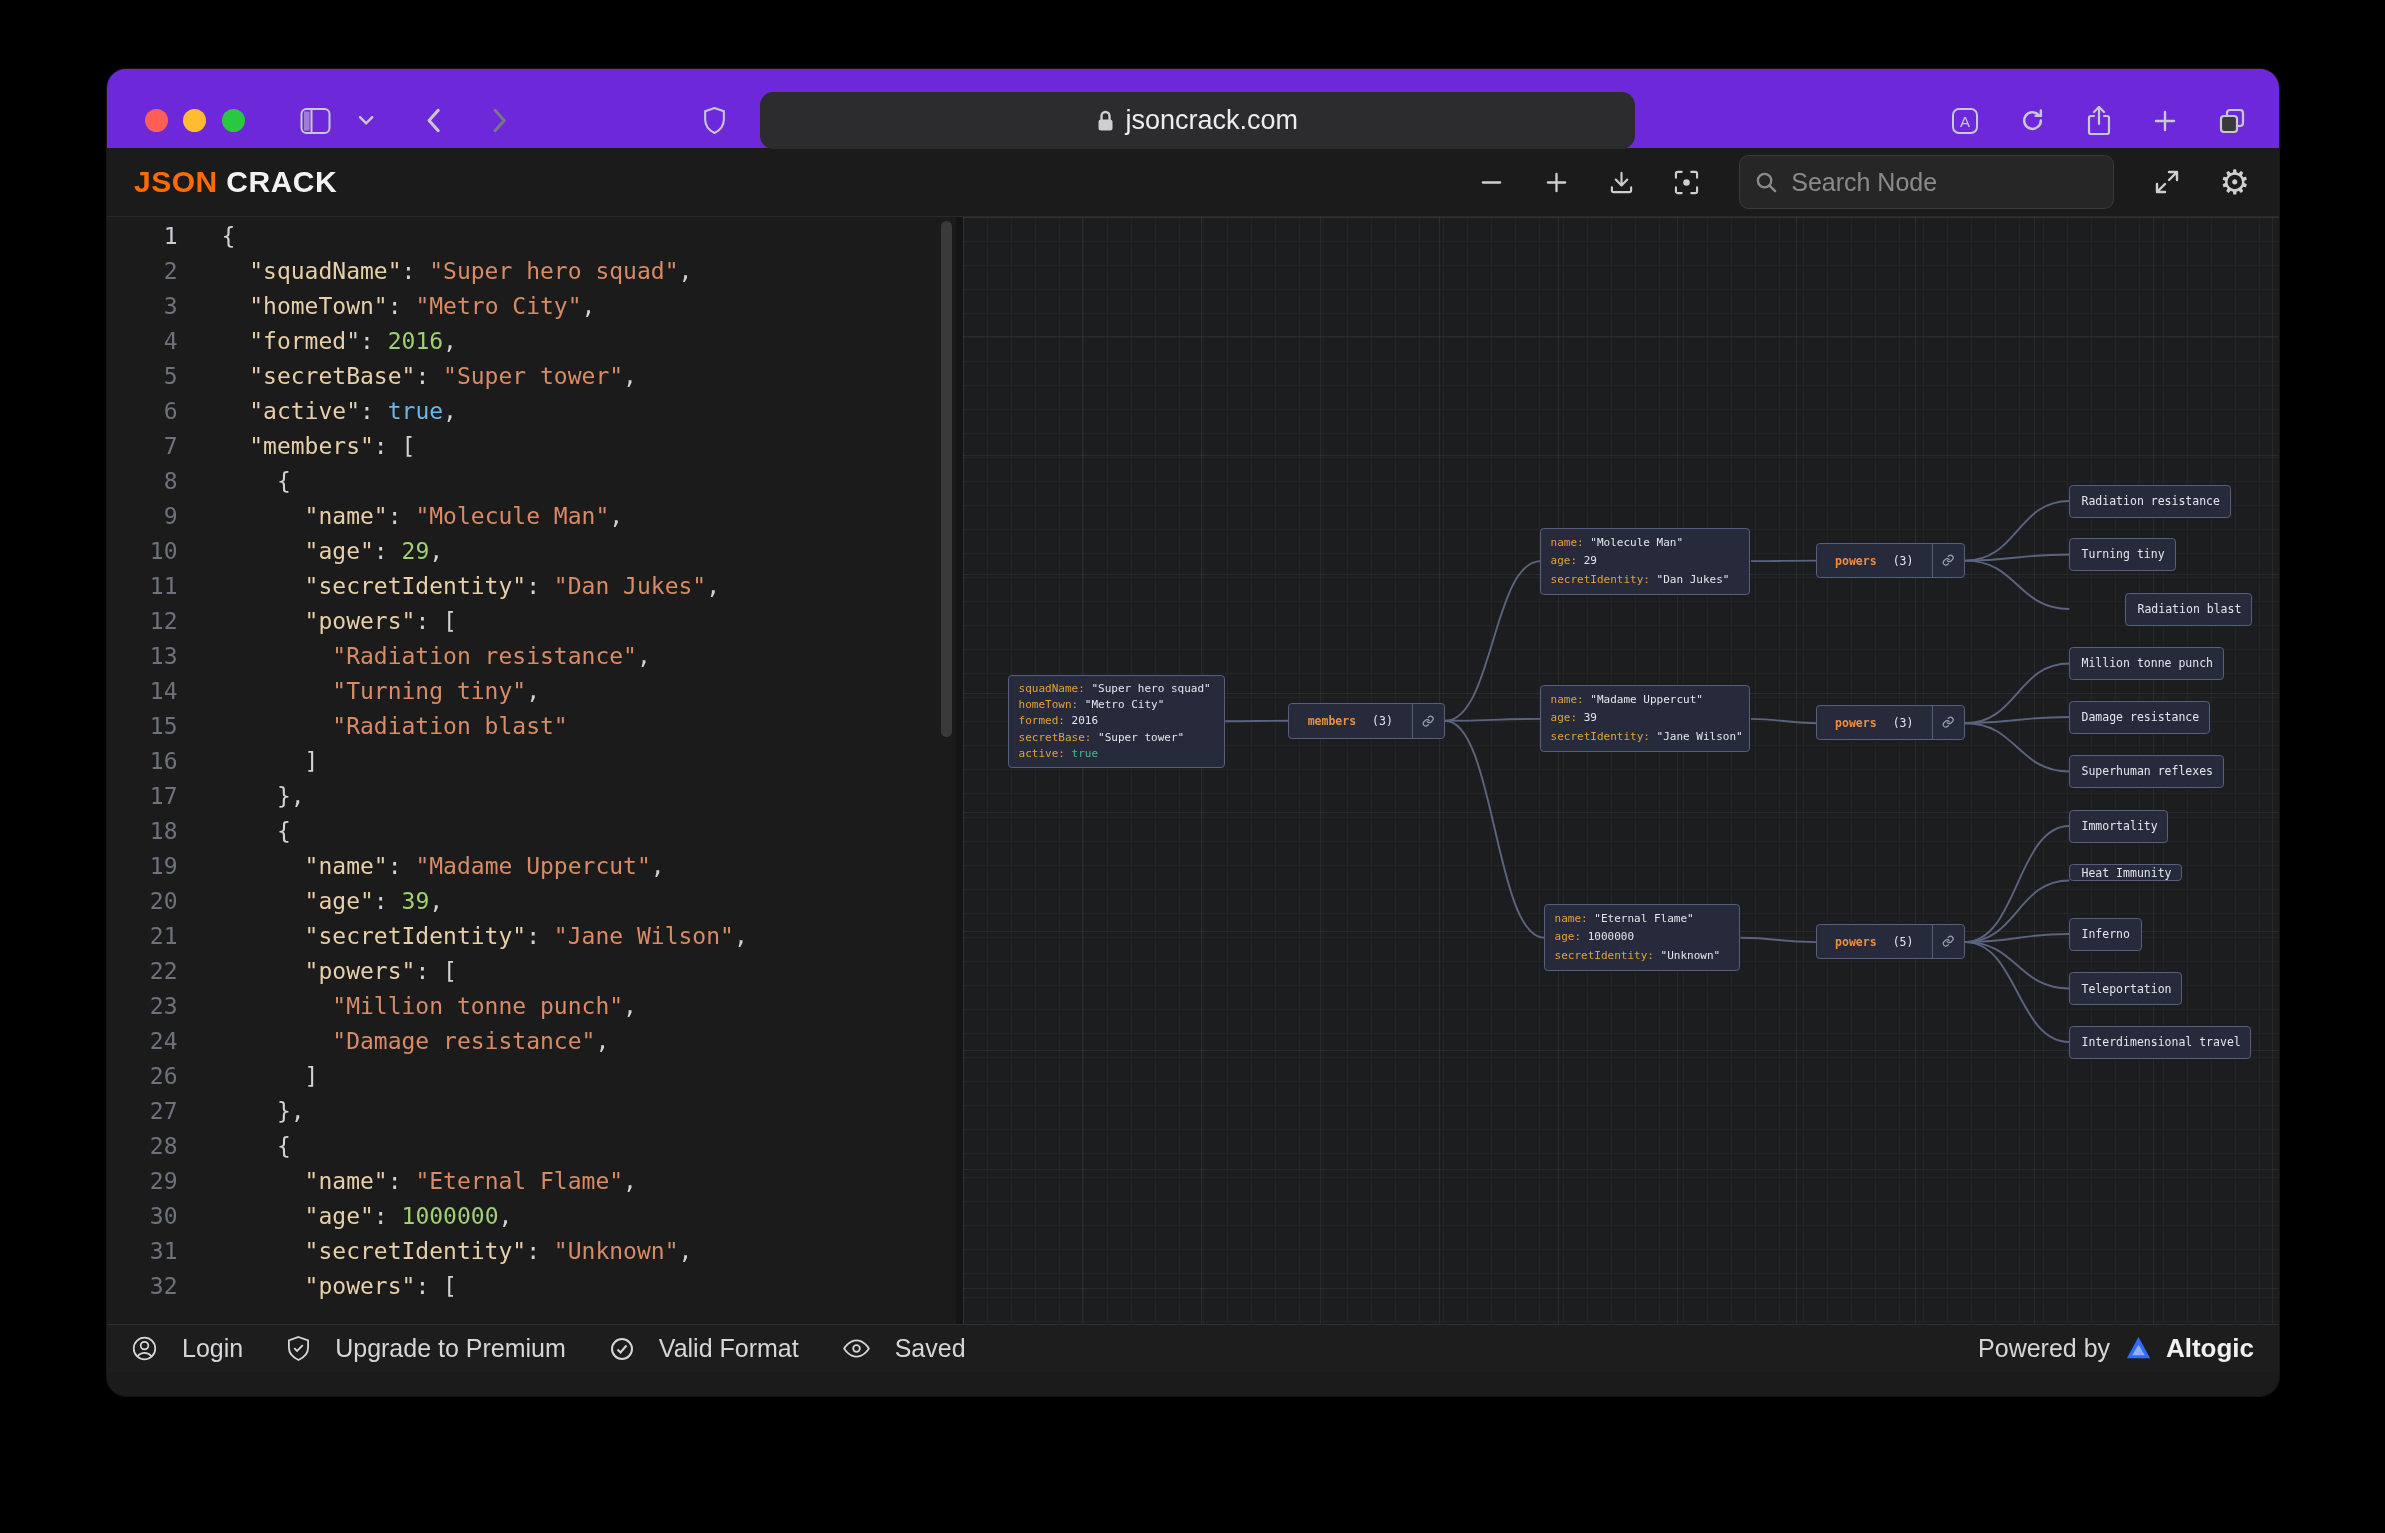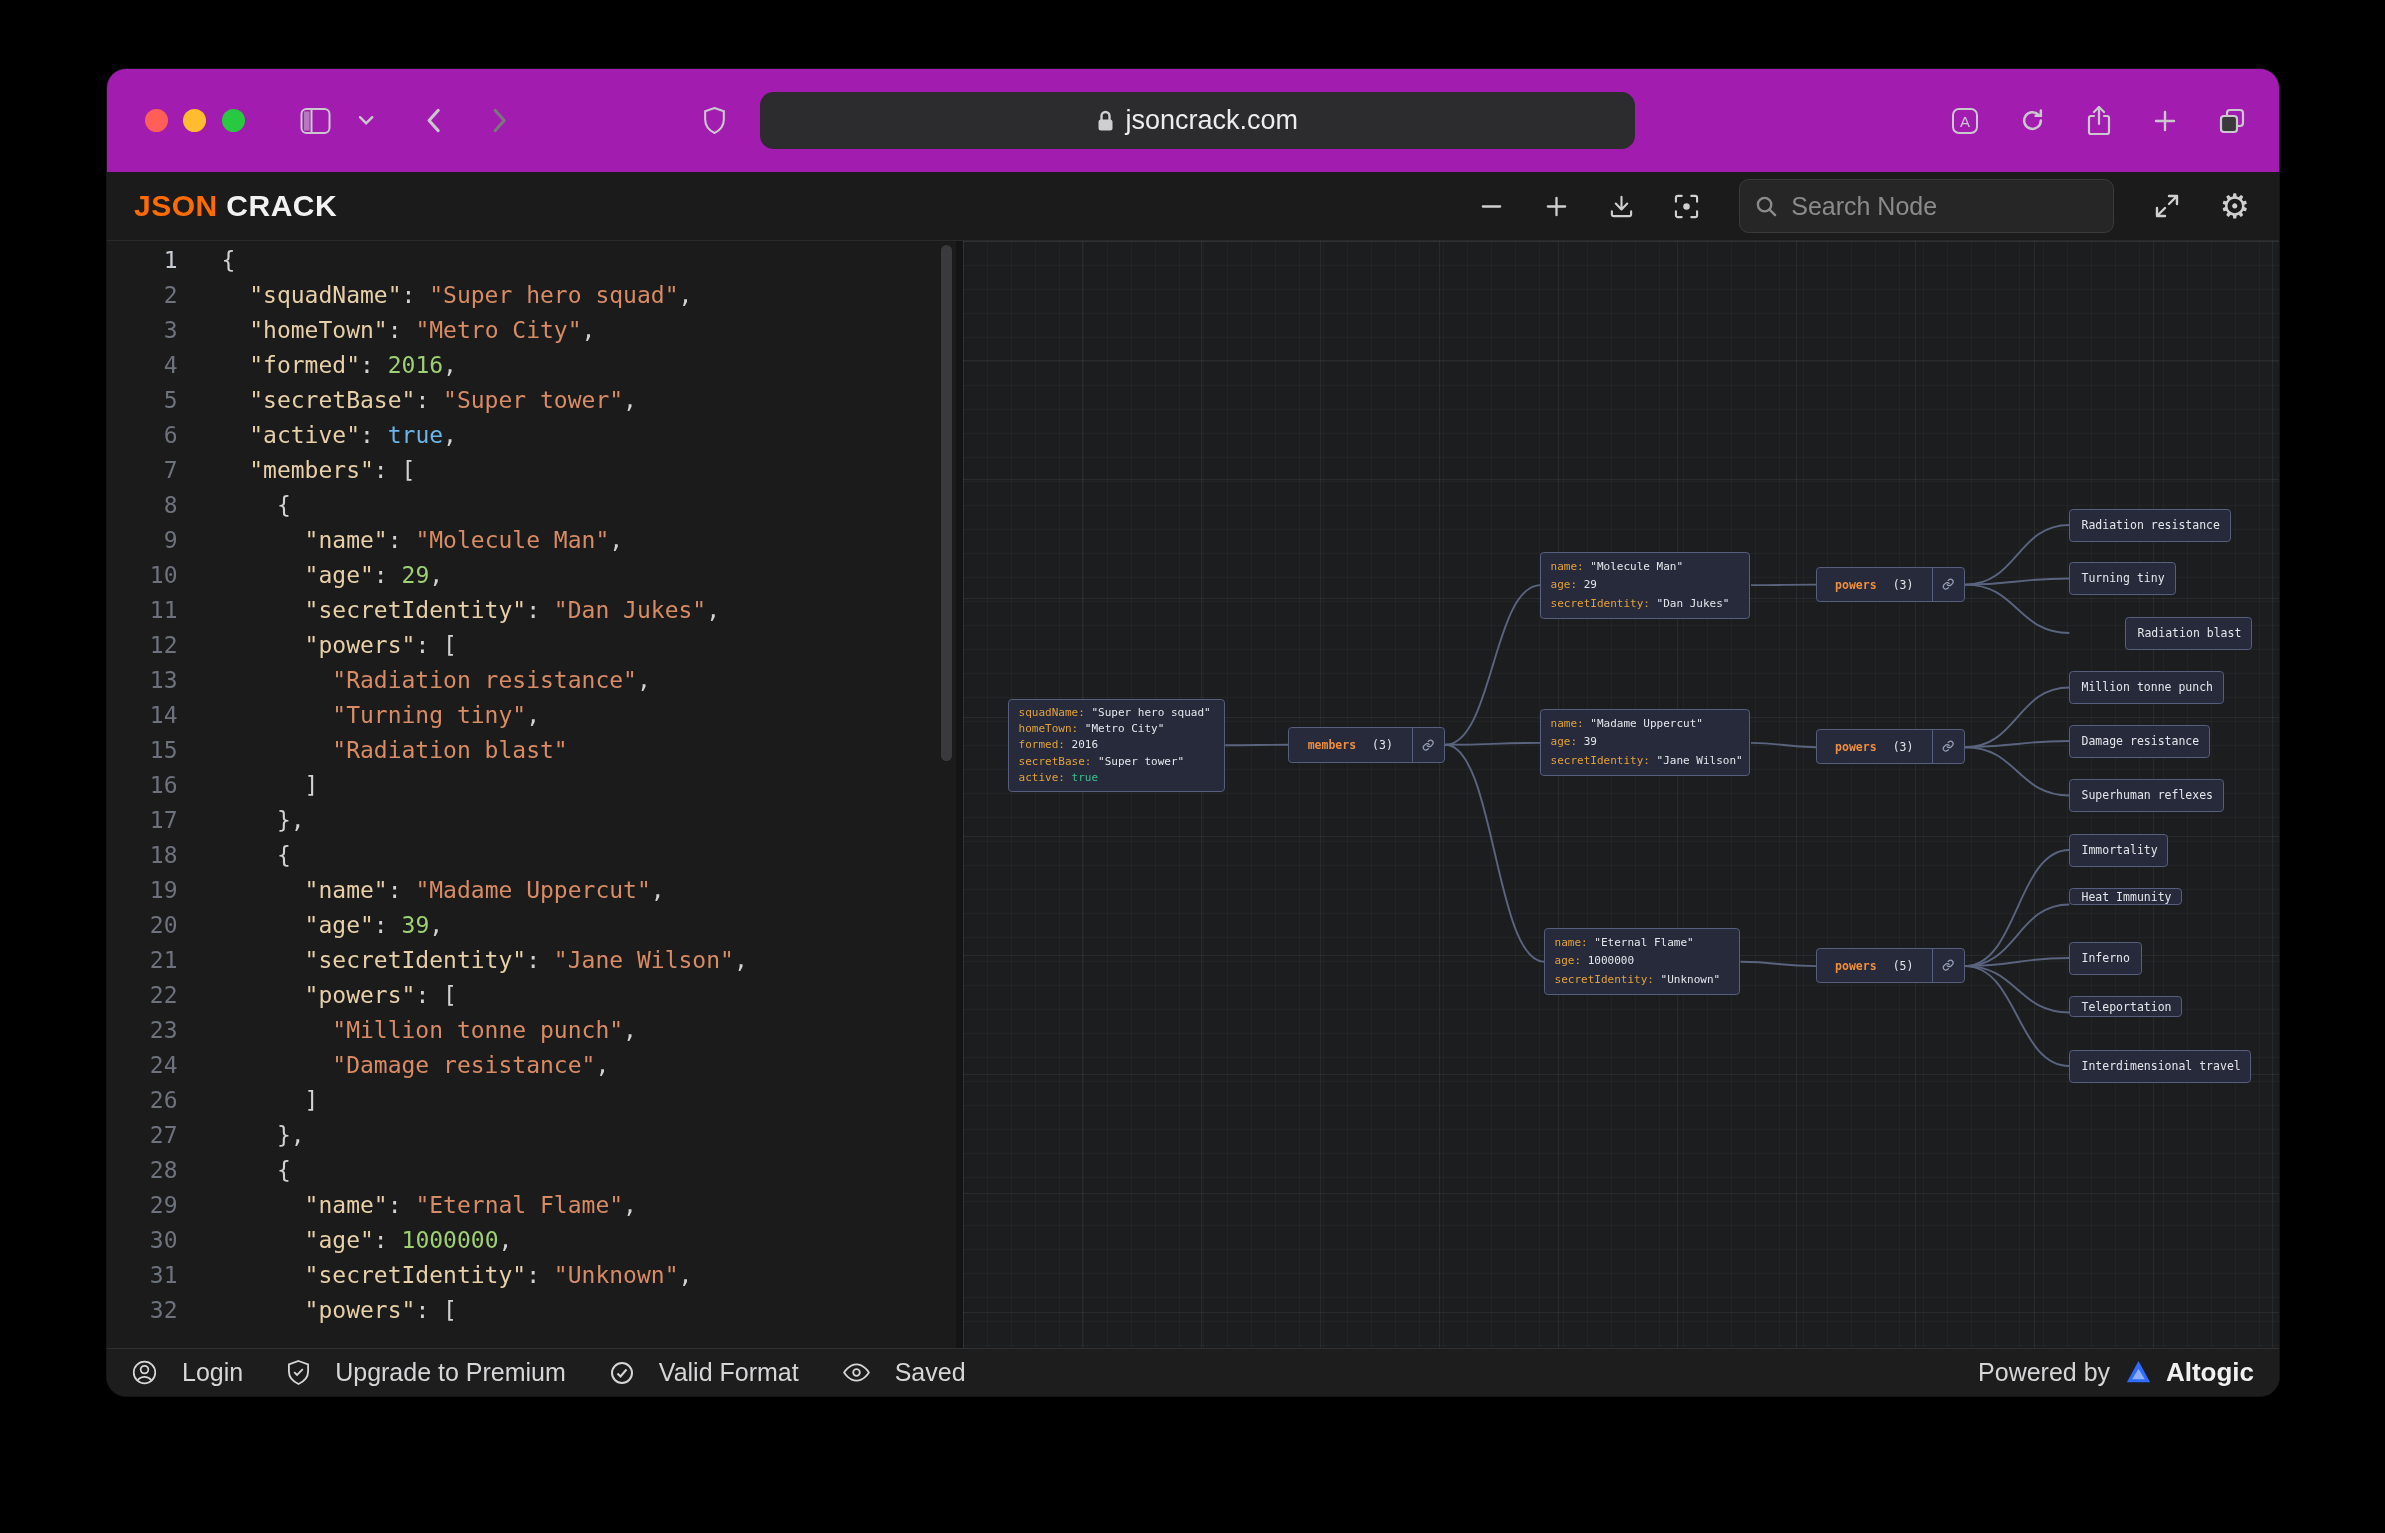--- a/index.html
+++ b/index.html
@@ -1,20 +1,20 @@
 <!DOCTYPE html>
 <html style="--logo-orange: #ff6b00; --traffic-red: #ff5f57; --traffic-yellow: #febc2e; --traffic-green: #28c840; --editor-key: #e7cfa8; --editor-string: #d88b64; --editor-number: #9fd073; --editor-bool: #6cb5e8; --node-key: #e2a23b; --node-ref-label: #ef8d3e; --node-bool: #3fbf8f; --edge: #5a647f; --altogic-blue: #2f6bff;"><head>
 <meta charset="utf-8">
 <style>
   *{margin:0;padding:0;box-sizing:border-box}
   html,body{width:2386px;height:1533px;background:#000;font-family:"Liberation Sans",sans-serif;overflow:hidden}
   .window{position:absolute;left:107px;top:69px;width:2172px;height:1327px;border-radius:19px;overflow:hidden;
           background:#1b1b1c;outline:1px solid rgba(255,255,255,.08);box-shadow:0 38px 115px rgba(0,0,0,.85)}
   
-  .chrome{position:relative;height:103px;background:#a21caf}
+  .chrome{position:relative;height:79px;background:#6d28d9}
   .traffic{position:absolute;left:38px;top:40px;display:flex;gap:15.3px}
   .tl{width:23px;height:23px;border-radius:50%}
   .tl-red{background:var(--traffic-red,#ff5f57)}
   .tl-yellow{background:var(--traffic-yellow,#febc2e)}
   .tl-green{background:var(--traffic-green,#28c840)}
   .cico{position:absolute;top:0;height:103px;display:flex;align-items:center;justify-content:center;color:#c9c9cd}
   .cico.dim{color:#78787c}
   .urlbar{position:absolute;left:653px;top:23px;width:875px;height:57px;background:#2c2c2e;border-radius:13.4px;
           display:flex;align-items:center;justify-content:center;gap:11.5px;color:#ececee;font-size:27px}
   .chrome-right{position:absolute;right:34px;top:0;height:103px;display:flex;align-items:center;gap:42px;color:#c9c9cd}
@@ -332,21 +332,21 @@
           </div>
           <div class="gnode leaf" style="left: 1106px; top: 268px; width: 162px; height: 32.5px;"><span>Radiation resistance</span></div>
           <div class="gnode leaf" style="left: 1106px; top: 321px; width: 107px; height: 32.5px;"><span>Turning tiny</span></div>
           <div class="gnode leaf" style="left: 1162px; top: 376px; width: 127px; height: 32.5px;"><span>Radiation blast</span></div>
           <div class="gnode leaf" style="left: 1106px; top: 430px; width: 155px; height: 32.5px;"><span>Million tonne punch</span></div>
           <div class="gnode leaf" style="left: 1106px; top: 484px; width: 141px; height: 32.5px;"><span>Damage resistance</span></div>
           <div class="gnode leaf" style="left: 1106px; top: 538px; width: 155px; height: 32.5px;"><span>Superhuman reflexes</span></div>
           <div class="gnode leaf" style="left: 1106px; top: 593px; width: 99px; height: 32.5px;"><span>Immortality</span></div>
           <div class="gnode leaf" style="left: 1106px; top: 647px; width: 113px; height: 17px;"><span>Heat Immunity</span></div>
           <div class="gnode leaf" style="left: 1106px; top: 701px; width: 73px; height: 32.5px;"><span>Inferno</span></div>
-          <div class="gnode leaf" style="left: 1106px; top: 755px; width: 113px; height: 21px;"><span>Teleportation</span></div>
+          <div class="gnode leaf" style="left: 1106px; top: 755px; width: 113px; height: 33px;"><span>Teleportation</span></div>
           <div class="gnode leaf" style="left: 1106px; top: 809px; width: 182px; height: 32.5px;"><span>Interdimensional travel</span></div>
         </div>
     </div>
   </div>
 
   <div class="statusbar">
     <div class="sb-left">
       <span class="sb-item">
         <span>
           <svg width="25" height="25" viewBox="0 0 26 26" fill="none" stroke="currentColor" stroke-width="1.8">

